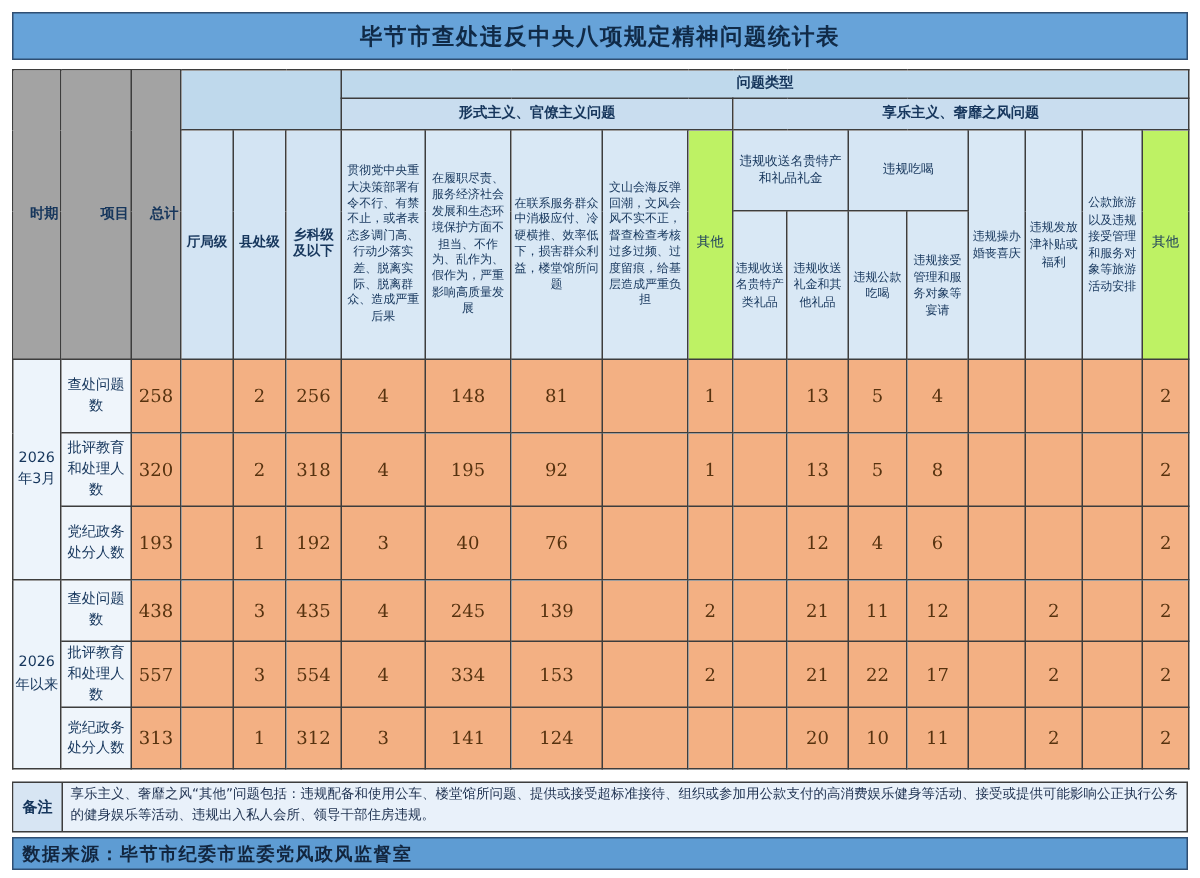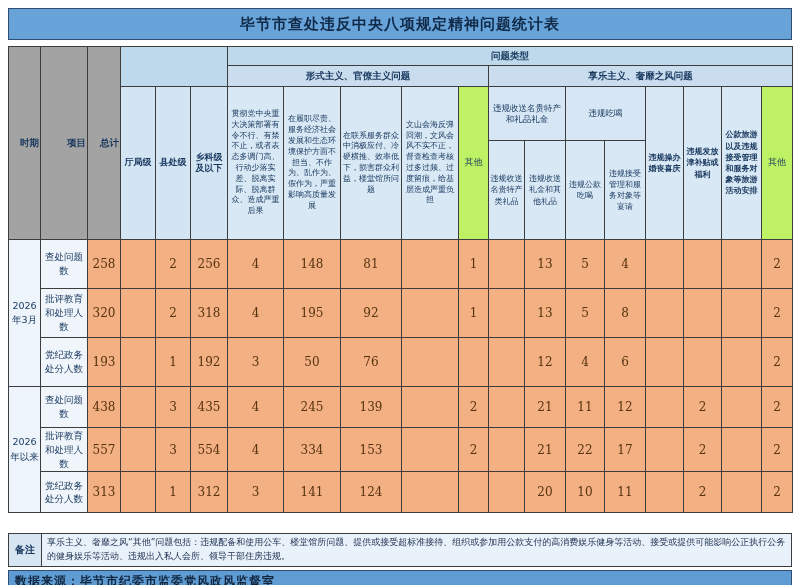--- a/index.html
+++ b/index.html
@@ -26,35 +26,35 @@
   thead th{background:#CFE2F2;color:#16365C;font-weight:bold;font-size:9px;line-height:1.25;}
   tr.hr1 th{height:19px;background:#BFD9EC;font-size:9.5px;}
   tr.hr1 th.side{background:#a3a3a3;text-align:right;}
   tr.hr2 th{height:21px;background:#C9DDEF;font-size:9.5px;}
   th.blankcell{background:#CBDEEF;}
   th.lvl{font-size:9px;background:#D3E4F3;}
   th.p{font-size:8px;font-weight:400;line-height:1.35;background:#D9E8F5;padding:2px 1px;}
   th.gh{height:54px;font-size:8.5px;font-weight:400;background:#D6E6F4;padding:2px;}
   tr.hr4 th{height:99px;}
   th.sub{font-size:8px;font-weight:400;background:#D9E8F5;padding:2px 1px;line-height:1.4;}
-  th.tallp{font-size:8px;font-weight:700;background:#D9E8F5;padding:2px 1px;line-height:1.4;}
+  th.tallp{font-size:8px;font-weight:400;background:#D9E8F5;padding:2px 1px;line-height:1.4;}
   th.oth{font-size:9px;font-weight:400;background:#bef264;}
   
   td.period{background:#EDF4FB;font-size:9.5px;line-height:1.5;word-break:break-all;padding:2px;color:#16365C;}
   td.rlabel{background:#EFF5FB;font-size:9.5px;line-height:1.45;padding:2px;color:#16365C;word-break:break-all;}
   td.num{
     background:#F3B083;color:#56320F;
     font-family:"DejaVu Serif","Liberation Serif",serif;
     font-size:12px;
   }
   tr.g1 td{height:49px;}
   tr.g2 td{height:41px;}
   
   .remark-row{
-    display:flex;margin-top:20px;border:1px solid #3d3d3d;
+    display:flex;margin-top:8px;border:1px solid #3d3d3d;
     height:34px;box-sizing:border-box;background:#E9F1FA;
   }
   .remark-label{
     width:32px;flex:0 0 32px;border-right:1px solid #3d3d3d;
     background:#D7E5F3;display:flex;align-items:center;justify-content:center;
     font-size:10px;font-weight:bold;color:#16365C;
   }
   .remark-text{
     flex:1;font-size:9px;line-height:1.55;padding:2px 5px;
     color:#1c2f4e;display:flex;align-items:center;
@@ -172,21 +172,21 @@
         <td class="num"></td>
         <td class="num">2</td>
       </tr>
       <tr class="g1">
         <td class="rlabel">党纪政务处分人数</td>
         <td class="num">193</td>
         <td class="num"></td>
         <td class="num">1</td>
         <td class="num">192</td>
         <td class="num">3</td>
-        <td class="num">50</td>
+        <td class="num">40</td>
         <td class="num">76</td>
         <td class="num"></td>
         <td class="num"></td>
         <td class="num"></td>
         <td class="num">12</td>
         <td class="num">4</td>
         <td class="num">6</td>
         <td class="num"></td>
         <td class="num"></td>
         <td class="num"></td>

